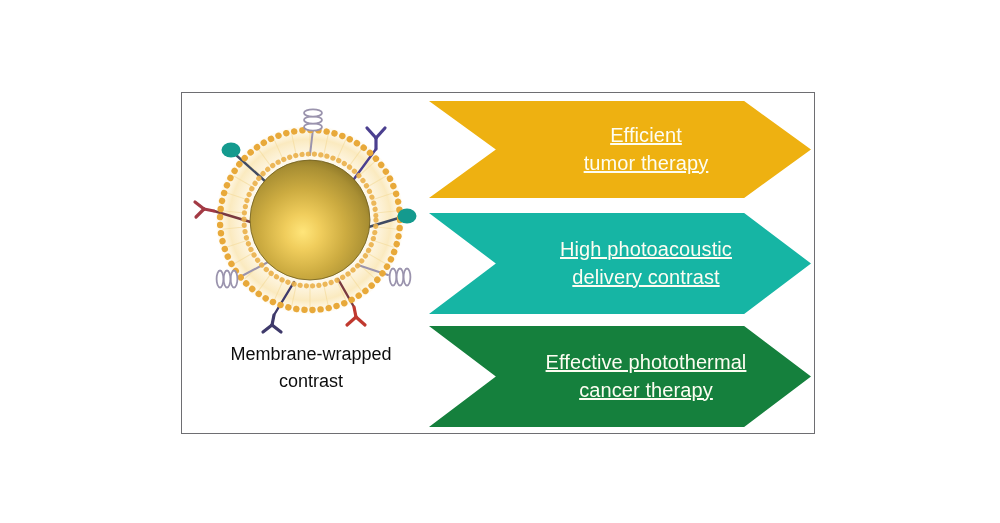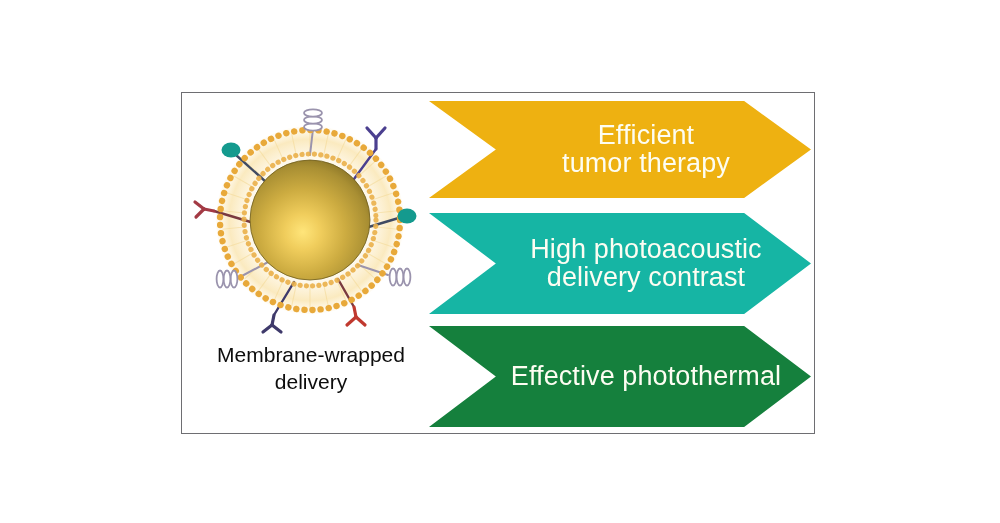--- a/index.html
+++ b/index.html
@@ -46,21 +46,21 @@
     width: 248px;
     height: 246px;
   }
 
   #nanoshell-caption {
     position: absolute;
     left: 0px;
     top: 248px;
     width: 258px;
     text-align: center;
-    font-size: 21px;
+    font-size: 18px;
     line-height: 27px;
     color: #0d0d0d;
     font-family: "Liberation Sans", sans-serif;
   }
   #nanoshell-caption .cap-line {
     display: block;
     white-space: nowrap;
   }
 
   
@@ -81,24 +81,25 @@
     justify-content: center;
     -webkit-clip-path: polygon(0% 0%, 82.5% 0%, 100% 50%, 82.5% 100%, 0% 100%, 17.5% 50%);
     clip-path: polygon(0% 0%, 82.5% 0%, 100% 50%, 82.5% 100%, 0% 100%, 17.5% 50%);
   }
   .banner-label {
     width: 100%;
     padding-left: 52px;
     box-sizing: border-box;
     text-align: center;
     color: #fdfdf2;
-    font-size: 27px;
+    font-size: 20px;
     line-height: 27.5px;
     font-family: "Liberation Sans", sans-serif;
     letter-spacing: 0.1px;
+    text-decoration: underline;
   }
   .banner-label .bl-line {
     display: block;
     white-space: nowrap;
   }
 
   #banner-delivery   { top: 8px;   height: 97px; }
   #banner-imaging    { top: 120px; height: 101px; }
   #banner-therapy    { top: 233px; height: 101px; }
 </style>
@@ -231,21 +232,21 @@
             <path d="M168,208 L170,218"></path>
             <path d="M170,218 L161,226"></path>
             <path d="M170,218 L179,226"></path>
           </g>
         </g>
       </svg>
     </div>
 
     <div id="nanoshell-caption">
       <span class="cap-line">Membrane-wrapped</span>
-      <span class="cap-line">delivery</span>
+      <span class="cap-line">contrast</span>
     </div>
 
     <div id="banner-stack">
 
       <div class="banner" id="banner-delivery" style="background:#eeb111;">
         <div class="banner-label">
           <span class="bl-line">Efficient</span>
           <span class="bl-line">tumor therapy</span>
         </div>
       </div>
@@ -253,18 +254,19 @@
       <div class="banner" id="banner-imaging" style="background:#16b5a4;">
         <div class="banner-label">
           <span class="bl-line">High photoacoustic</span>
           <span class="bl-line">delivery contrast</span>
         </div>
       </div>
 
       <div class="banner" id="banner-therapy" style="background:#15803d;">
         <div class="banner-label">
           <span class="bl-line">Effective photothermal</span>
+          <span class="bl-line">cancer therapy</span>
         </div>
       </div>
 
     </div>
   </div>
 </div>
 
 </body></html>

